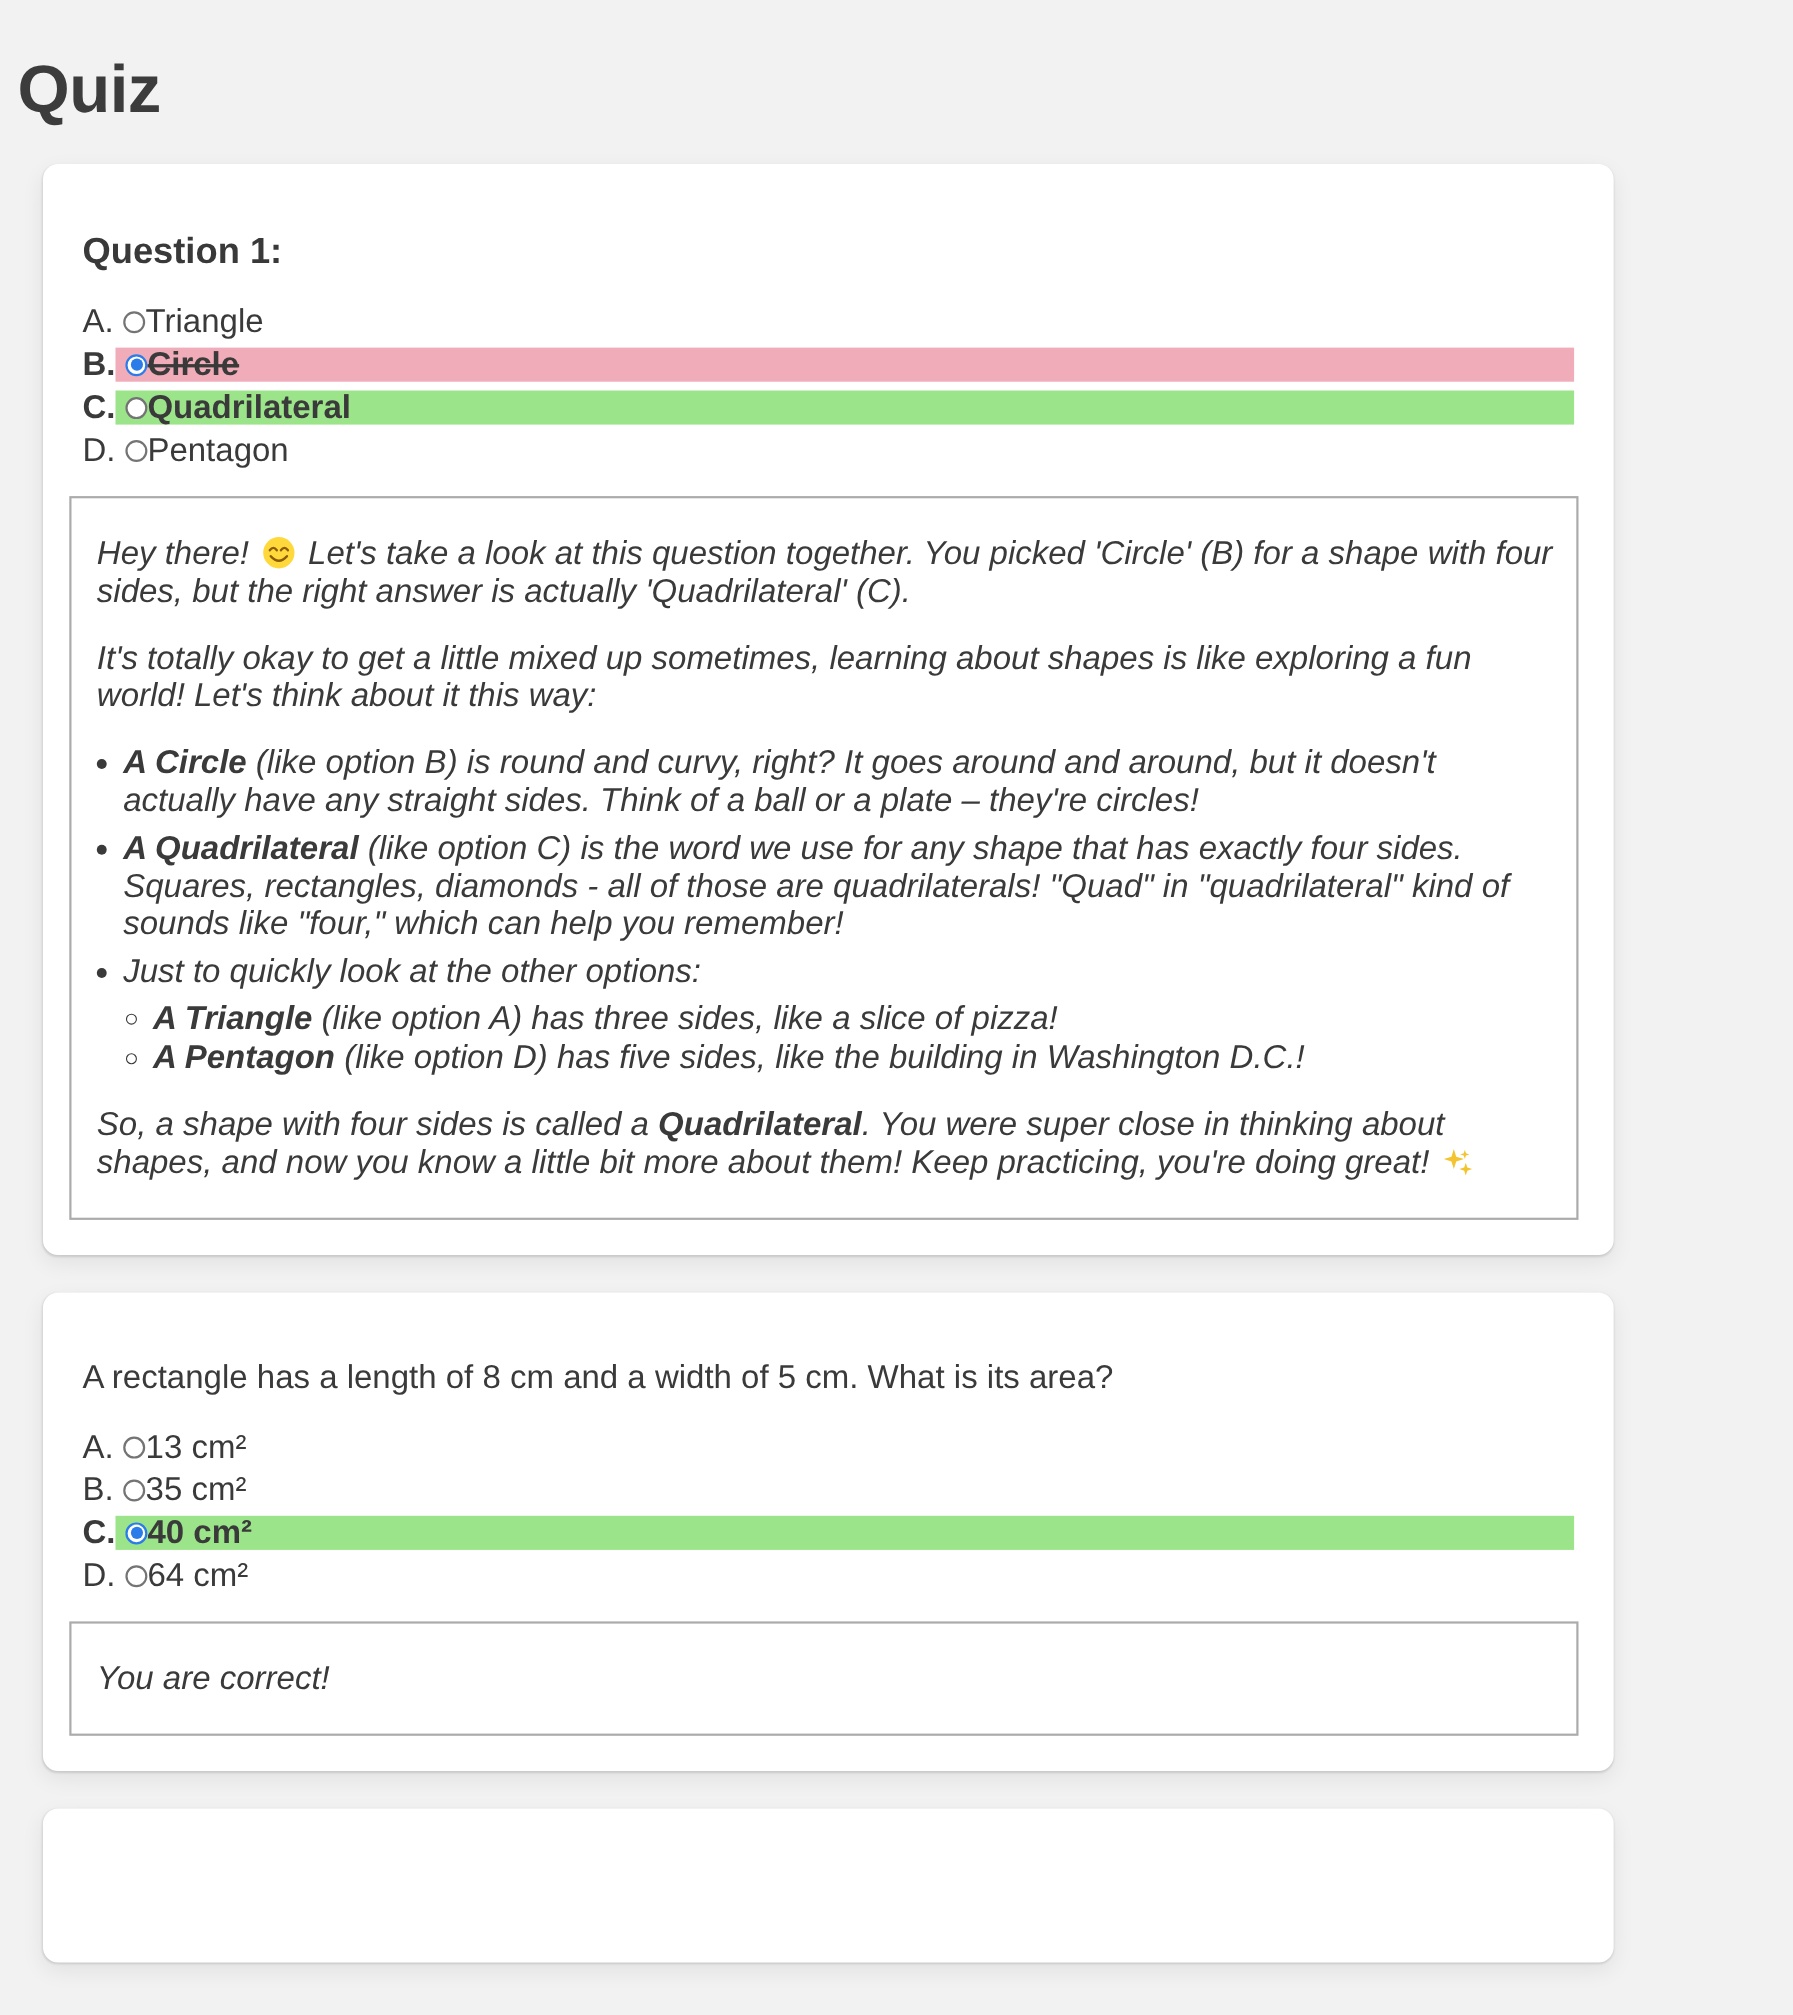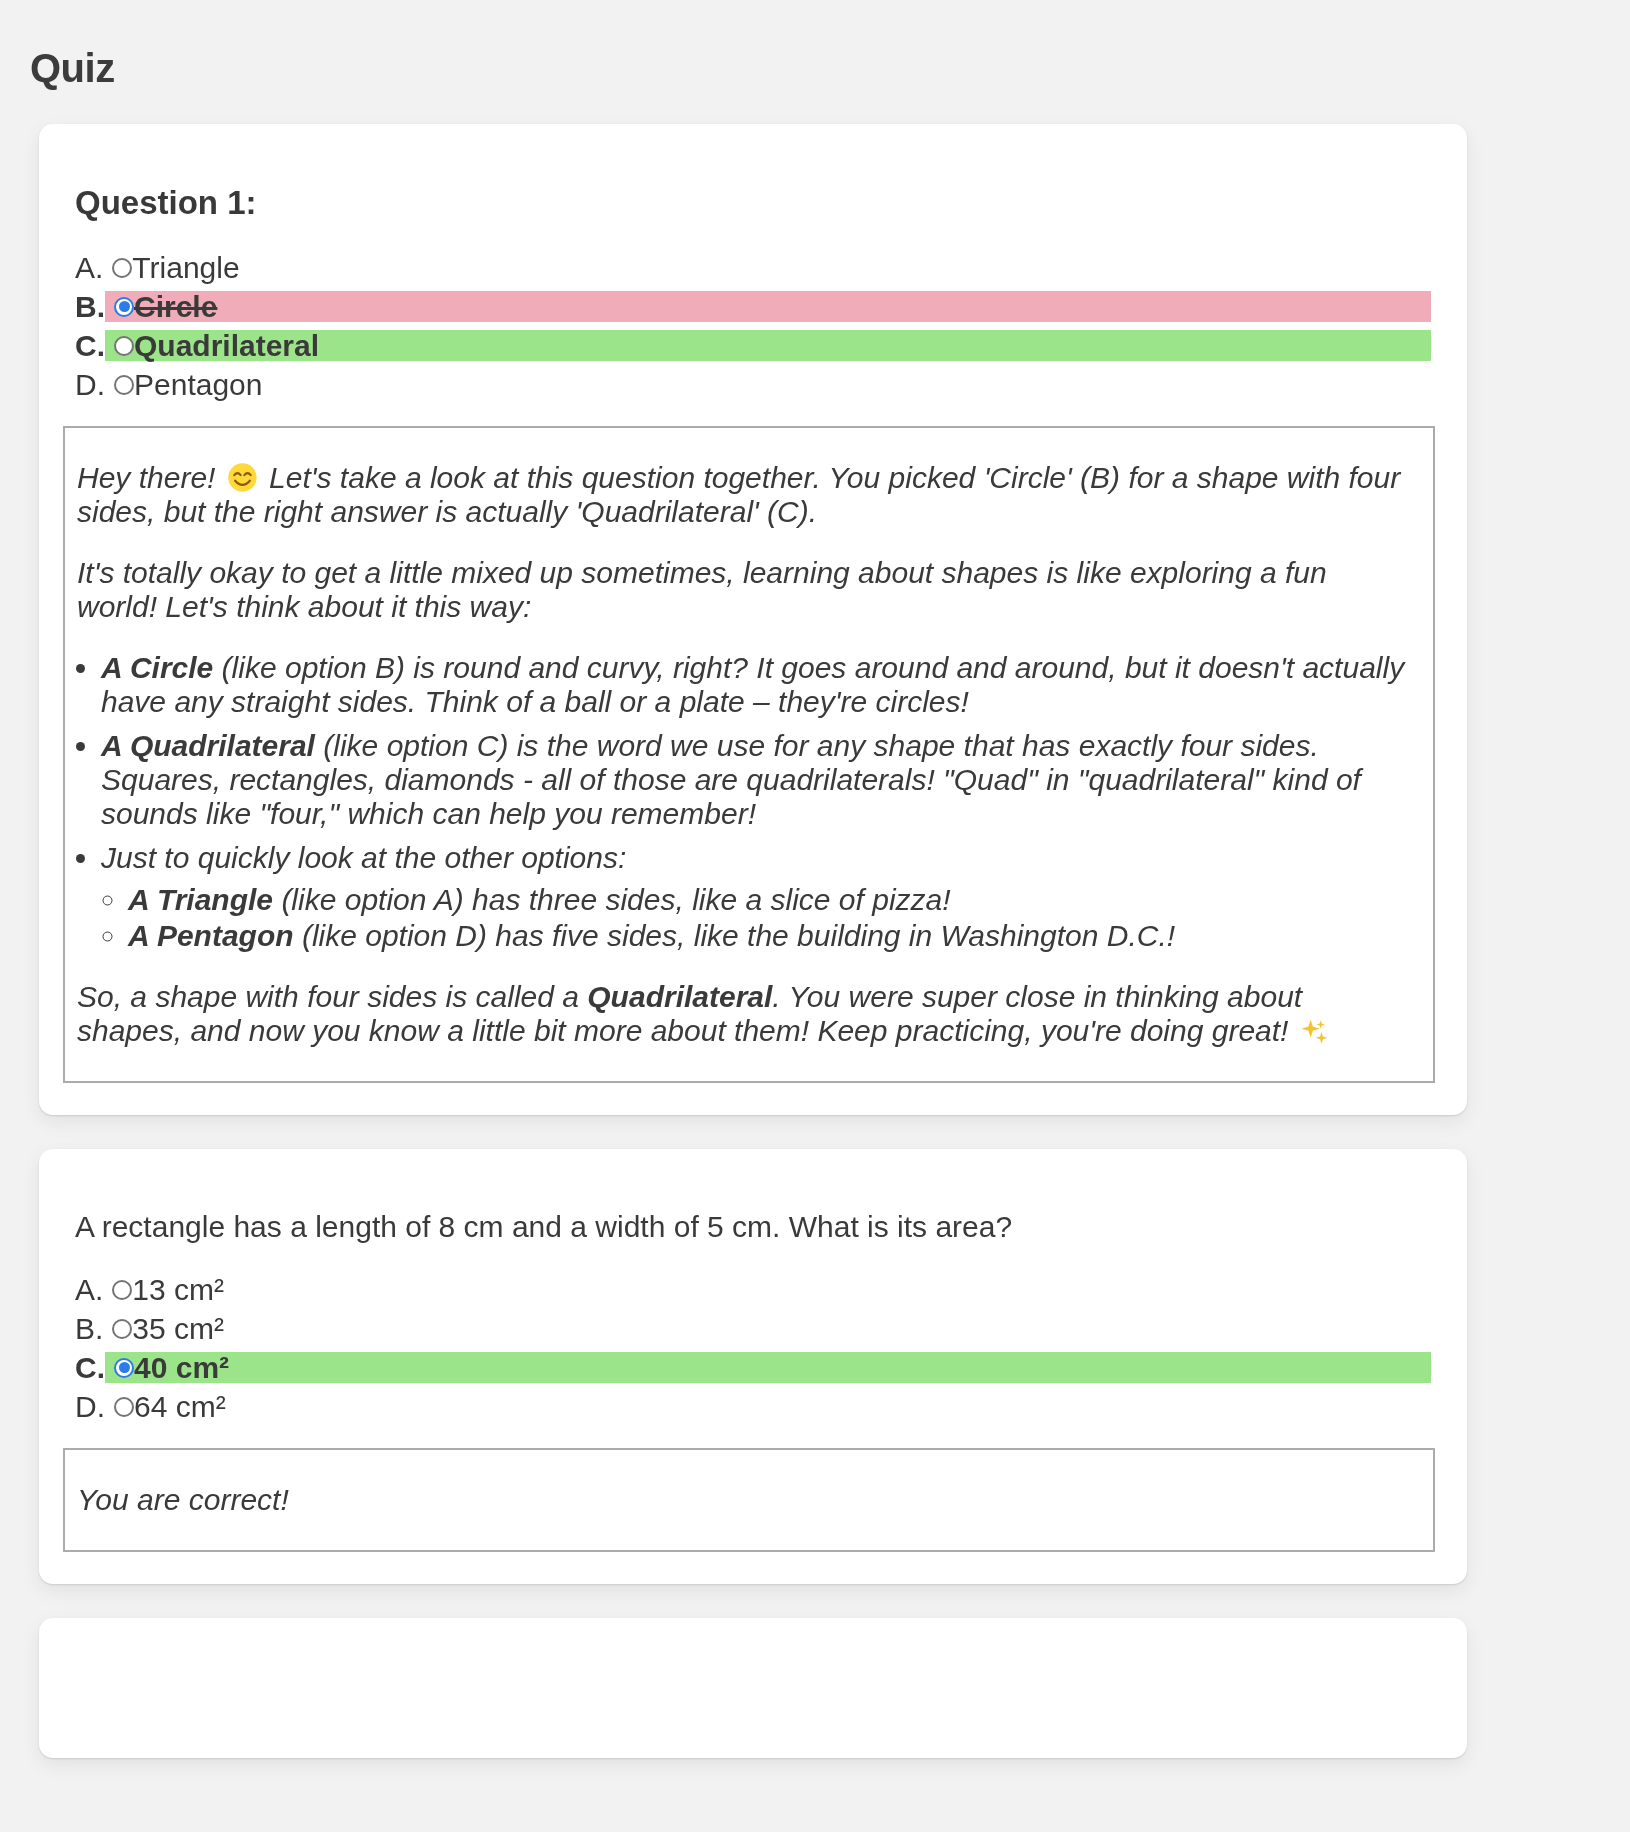--- a/index.html
+++ b/index.html
@@ -11,22 +11,22 @@
   }
   *{box-sizing:border-box}
   html,body{margin:0;padding:0}
   body{
     width:1630px;height:1832px;overflow:hidden;
     background:var(--page-background);
     font-family:"Liberation Sans","DejaVu Sans",sans-serif;
     font-size:30px;color:#3a3a3a;
   }
   .page-title{
-    font-size:40px;font-weight:700;color:#3c3c3c;
-    margin:46px 14px 33px;padding-left:16px;letter-spacing:-.5px;
+    font-size:61px;font-weight:700;color:#3c3c3c;
+    margin:46px 0 33px;padding-left:16px;letter-spacing:-.5px;
   }
   .card{
     width:1428px;margin-left:39px;margin-bottom:34px;
     background:#ffffff;border-radius:14px;
     padding:30px 36px 32px;
     box-shadow:0 1px 2px rgba(0,0,0,.12),0 7px 20px rgba(0,0,0,.07);
   }
   .q-heading{font-size:33px;font-weight:700;margin:30px 0;color:#393939}
   .q-text{margin:30px 0;line-height:35px}
   ul.options{list-style:none;margin:28px 0 26px;padding:0}
@@ -46,21 +46,21 @@
     background:var(--radio-selected-blue);
   }
   .state-wrong .opt-body{background:var(--wrong-highlight)}
   .state-correct .opt-body{background:var(--correct-highlight)}
   .state-wrong .opt-label,.state-correct .opt-label,
   .state-wrong .opt-text,.state-correct .opt-text{font-weight:700}
   .state-wrong .opt-text{text-decoration:line-through}
   .feedback{
     border:2px solid var(--feedback-border);
     margin:26px -4px 0 -12px;
-    padding:6px 20px 6px 12px;
+    padding:6px 20px 6px 23px;
     font-style:italic;line-height:34px;background:#fff;
   }
   .feedback p{margin:27px 0}
   .feedback ul{margin:27px 0;padding-left:24px}
   .feedback li{margin:10px 0}
   .feedback ul ul{list-style:circle;margin:8px 0 0;padding-left:27px}
   .feedback ul ul li{margin:2px 0}
   .feedback strong{font-weight:700}
   .emoji-svg{vertical-align:-6px;margin:0 2px}
   .card-sliver{height:140px;margin-bottom:0}

